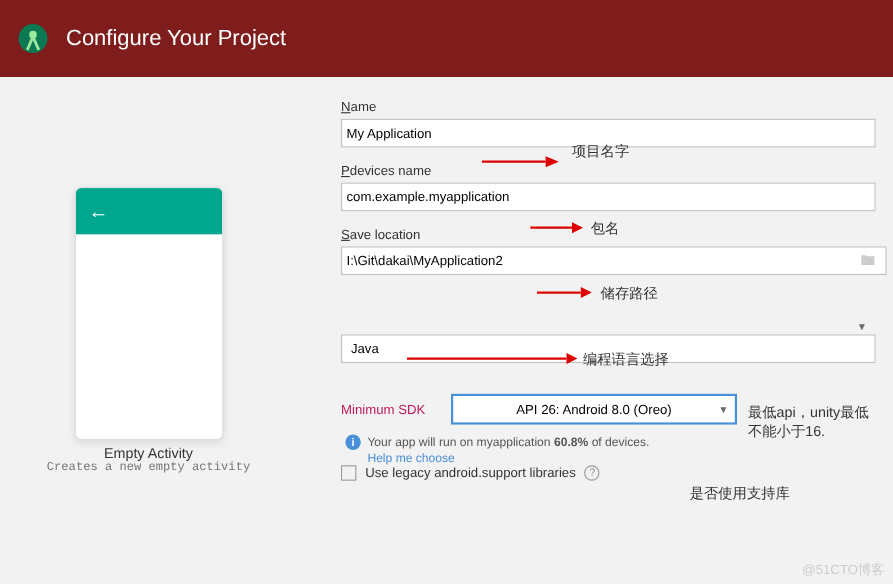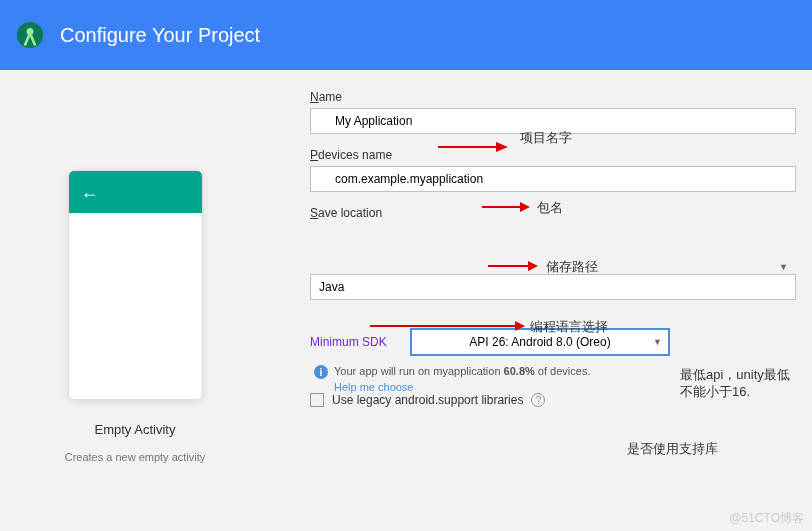--- a/index.html
+++ b/index.html
@@ -1,45 +1,45 @@
 <!DOCTYPE html>
 <html><head>
   <meta charset="utf-8">
   <style>
     * { box-sizing: border-box; margin: 0; padding: 0; }
     body { font-family: "Segoe UI", Arial, sans-serif; font-size: 12px; background: #f2f2f2; width: 812px; height: 531px; overflow: hidden; position: relative; }
     
-    .header { background: #3b82f6; color: #fff; height: 70px; display: flex; align-items: center; padding: 0 16px; }
+    .header { background: #7f1d1d; color: #fff; height: 70px; display: flex; align-items: center; padding: 0 16px; }
     .header-icon { width: 28px; height: 28px; margin-right: 16px; }
     .header-title { font-size: 20px; font-weight: 300; }
     
     .content { display: flex; padding: 20px 0 0 0; }
     
     .left-panel { width: 270px; display: flex; flex-direction: column; align-items: center; padding-top: 80px; }
     .phone-preview { width: 135px; height: 230px; background: #fff; border: 1px solid #ddd; border-radius: 6px; box-shadow: 0 2px 8px rgba(0,0,0,0.1); overflow: hidden; }
     .phone-top { background: #00a78e; height: 42px; display: flex; align-items: center; padding: 0 12px; }
     .back-arrow { color: #fff; font-size: 18px; font-weight: bold; }
-    .preview-title { margin-top: 22px; font-size: 13px; color: #333; }
-    .preview-subtitle { margin-top: 14px; font-size: 11px; color: #777; }
+    .preview-title { margin-top: 4px; font-size: 13px; color: #333; }
+    .preview-subtitle { font-size: 11px; color: #777; font-family: Liberation Mono, monospace; }
     
     .right-panel { flex: 1; padding: 0 16px 0 40px; }
     .form-group { margin-bottom: 14px; position: relative; }
     .form-label { font-size: 12px; color: #333; display: block; margin-bottom: 4px; }
     .form-label .u { text-decoration: underline; }
-    .text-input { width: 100%; padding: 5px 24px; border: 1px solid #c0c0c0; font-size: 12px; background: #fff; height: 26px; }
+    .text-input { width: 100%; padding: 5px 4px; border: 1px solid #c0c0c0; font-size: 12px; background: #fff; height: 26px; }
     .input-with-icon { display: flex; align-items: center; }
     .input-with-icon .text-input { flex: 1; }
     .folder-icon { margin-left: -24px; color: #aaa; z-index: 1; }
     
     .select-wrap { position: relative; }
     .select-input { width: 100%; padding: 5px 8px; border: 1px solid #c0c0c0; font-size: 12px; background: #fff; height: 26px; appearance: none; cursor: pointer; margin-top: 40px; }
     .select-arrow { position: absolute; right: 8px; top: 50%; transform: translateY(-50%); pointer-events: none; color: #666; font-size: 9px; }
     
     .sdk-row { display: flex; align-items: center; }
-    .sdk-label { width: 100px; font-size: 12px; color: #6d28d9; }
+    .sdk-label { width: 100px; font-size: 12px; color: #be185d; }
     .sdk-select-wrap { flex: 1; position: relative; max-width: 260px; }
     .sdk-select { width: 100%; padding: 5px 8px; border: 2px solid #4a90d9; font-size: 12px; background: #fff; height: 28px; appearance: none; cursor: pointer; text-align: center; }
     .sdk-arrow { position: absolute; right: 8px; top: 50%; transform: translateY(-50%); pointer-events: none; color: #666; font-size: 9px; }
     
     .info-row { display: flex; align-items: flex-start; margin-top: 8px; padding-left: 4px; }
     .info-icon { width: 14px; height: 14px; border-radius: 50%; background: #4a90d9; color: #fff; font-size: 10px; display: inline-flex; align-items: center; justify-content: center; margin-right: 6px; font-weight: bold; flex-shrink: 0; margin-top: 1px; }
     .info-text { font-size: 11px; color: #555; }
     .info-text b { font-weight: bold; }
     .help-link { color: #4a90d9; cursor: pointer; font-size: 11px; display: block; margin-top: 3px; }
     
@@ -85,20 +85,28 @@
       <input type="text" class="text-input" value="My Application" style="">
     </div>
 
     <div class="form-group">
       <label class="form-label"><span class="u">P</span><span>devices name</span></label>
       <input type="text" class="text-input" value="com.example.myapplication" style="">
     </div>
 
     <div class="form-group">
       <label class="form-label"><span class="u">S</span><span>ave location</span></label>
+      <div class="input-with-icon">
+        <input type="text" class="text-input" value="I:\Git\dakai\MyApplication2" style="">
+        <span class="folder-icon">
+          <svg width="14" height="12" viewBox="0 0 14 12">
+              <path d="M1 2 L5 2 L6 3 L13 3 L13 11 L1 11 Z" fill="#ccc"></path>
+            </svg>
+        </span>
+      </div>
     </div>
 
     <div class="form-group">
       <div class="select-wrap">
         <select class="select-input">
           <option>Java</option>
         </select>
         <span class="select-arrow">▼</span>
       </div>
     </div>

